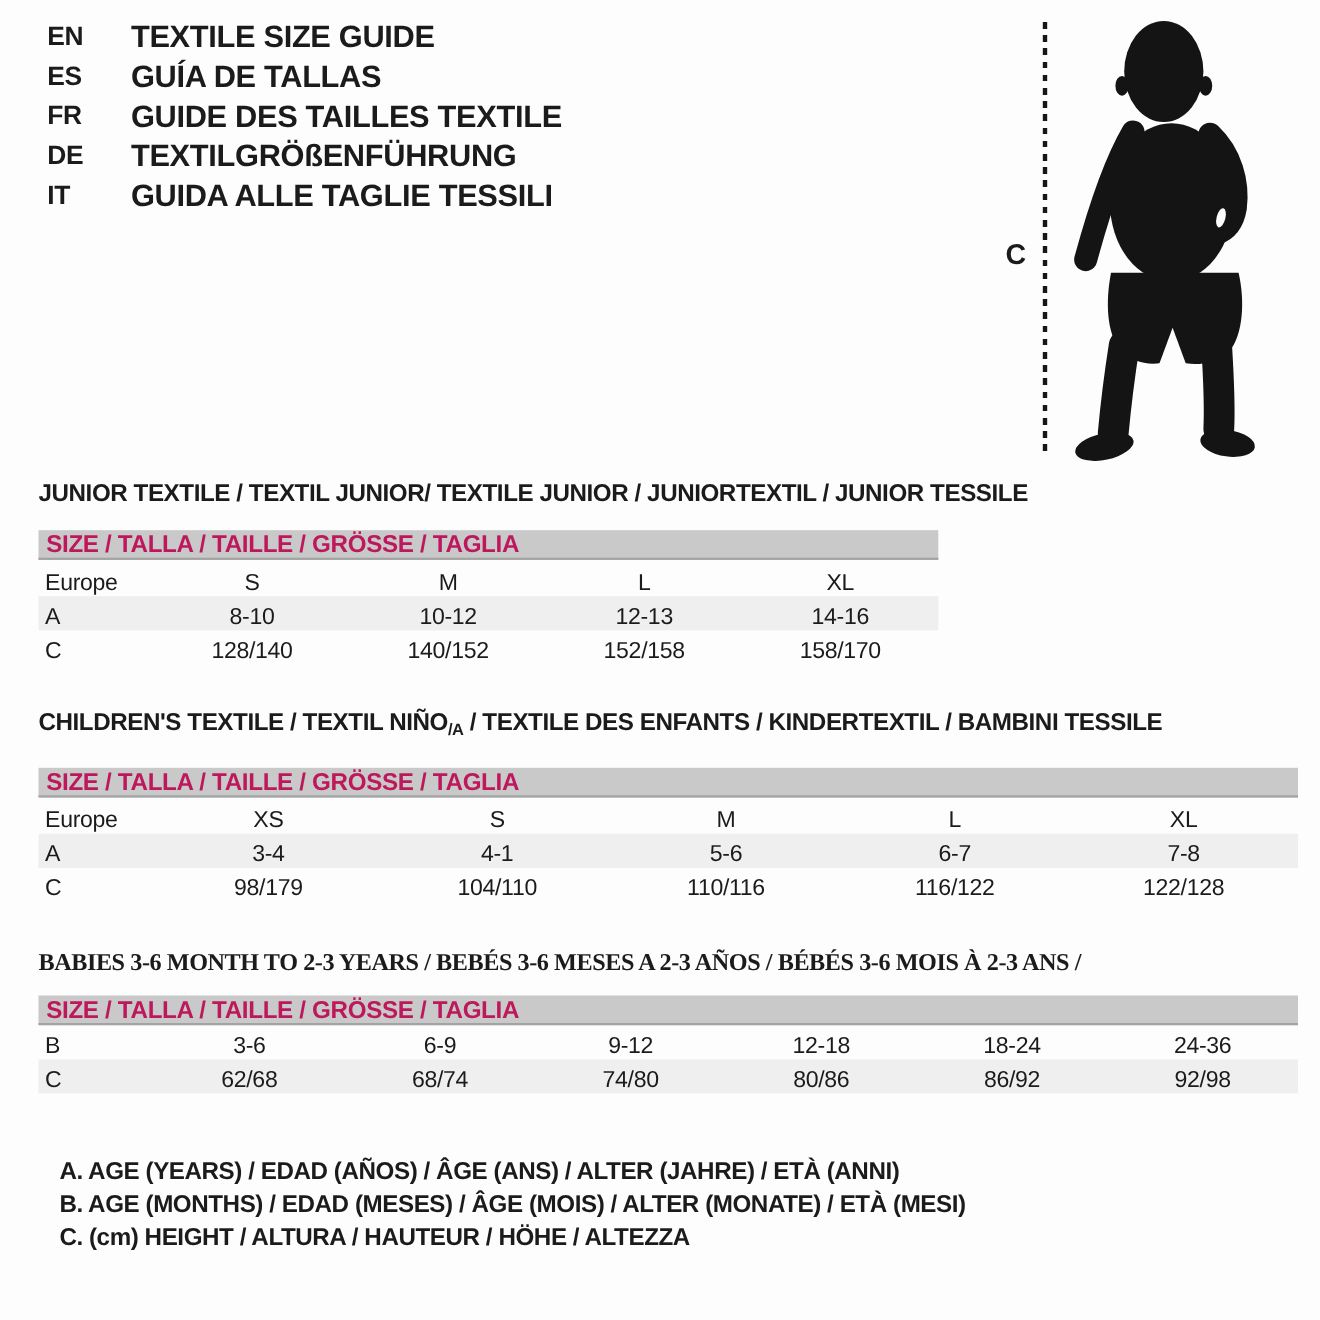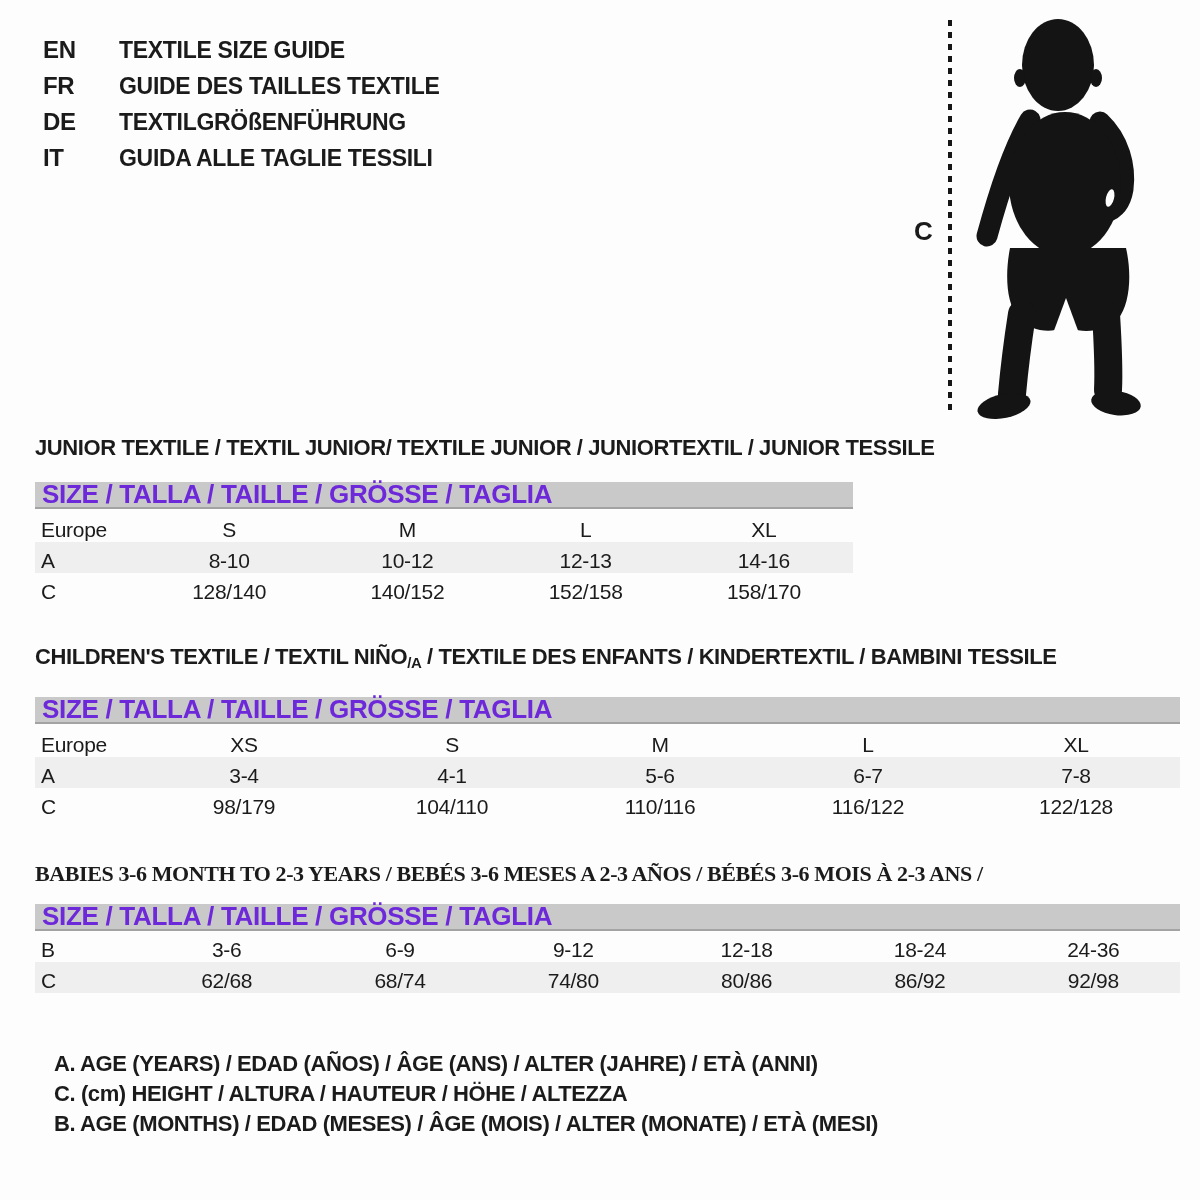--- a/index.html
+++ b/index.html
@@ -8,24 +8,24 @@
     background:#fdfdfd;
     color:#1b1b1b;
     font-family:"Liberation Sans", sans-serif;
     position:relative;
     overflow:hidden;
     letter-spacing:-0.3px;
   }
 
   
   .header { position:relative; height:430px; }
-  .langs { position:absolute; left:43px; top:32px; }
+  .langs { position:absolute; left:43px; top:16px; }
   .lang-row { display:flex; align-items:center; height:36px; }
   .lang-code { width:76px; font-size:24px; font-weight:700; }
-  .lang-title { font-size:23px; font-weight:700; }
+  .lang-title { font-size:28px; font-weight:700; }
 
   .fig-dash {
     position:absolute; left:948px; top:20px; width:4px; height:396px;
     background:repeating-linear-gradient(to bottom, #161616 0 6px, transparent 6px 12px);
   }
   .fig-c {
     position:absolute; left:914px; top:216px;
     font-size:26px; font-weight:700;
   }
   .fig-svg { position:absolute; left:972px; top:16px; }
@@ -33,21 +33,21 @@
   
   .content { margin-left:35px; width:1145px; }
   .sec-title { font-size:22px; font-weight:700; line-height:24px; letter-spacing:-0.4px; }
   .sec-title .sub { font-size:15px; vertical-align:-4px; }
   .two-line { line-height:30px;font-family:Liberation Serif, serif; }
 
   .bar {
     height:27px; line-height:25px;
     background:#c9c9c9;
     border-bottom:2px solid #a3a3a3;
-    font-size:26px; font-weight:700; color:#6d28d9;
+    font-size:22px; font-weight:700; color:#be185d;
     padding-left:7px;
   }
   .trow { display:flex; align-items:flex-end; height:31px; font-size:21px; font-weight:400; }
   .trow.tall { height:33px; }
   .trow.stripe { background:#efefef; }
   .lab { width:105px; padding-left:6px; }
   .cell { flex:1; text-align:center; }
 
   .sec-junior { margin-top:6px; }
   .sec-junior .table { width:818px; margin-top:22px; }
@@ -63,20 +63,24 @@
 </head>
 <body>
 
 <div class="page">
 
   <div class="header">
     <div class="langs">
       <div class="lang-row">
         <span class="lang-code">EN</span>
         <span class="lang-title">TEXTILE SIZE GUIDE</span>
+      </div>
+      <div class="lang-row">
+        <span class="lang-code">ES</span>
+        <span class="lang-title">GUÍA DE TALLAS</span>
       </div>
       <div class="lang-row">
         <span class="lang-code">FR</span>
         <span class="lang-title">GUIDE DES TAILLES TEXTILE</span>
       </div>
       <div class="lang-row">
         <span class="lang-code">DE</span>
         <span class="lang-title">TEXTILGRÖßENFÜHRUNG</span>
       </div>
       <div class="lang-row">
@@ -199,17 +203,17 @@
           <span class="cell">80/86</span>
           <span class="cell">86/92</span>
           <span class="cell">92/98</span>
         </div>
       </div>
     </section>
   </div>
 
   <div class="legend">
     <div class="legend-line">A. AGE (YEARS) / EDAD (AÑOS) / ÂGE (ANS) / ALTER (JAHRE) / ETÀ (ANNI)</div>
+    <div class="legend-line">B. AGE (MONTHS) / EDAD (MESES) / ÂGE (MOIS) / ALTER (MONATE) / ETÀ (MESI)</div>
     <div class="legend-line">C. (cm) HEIGHT / ALTURA / HAUTEUR / HÖHE / ALTEZZA</div>
-    <div class="legend-line">B. AGE (MONTHS) / EDAD (MESES) / ÂGE (MOIS) / ALTER (MONATE) / ETÀ (MESI)</div>
   </div>
 
 </div>
 
 </body></html>

